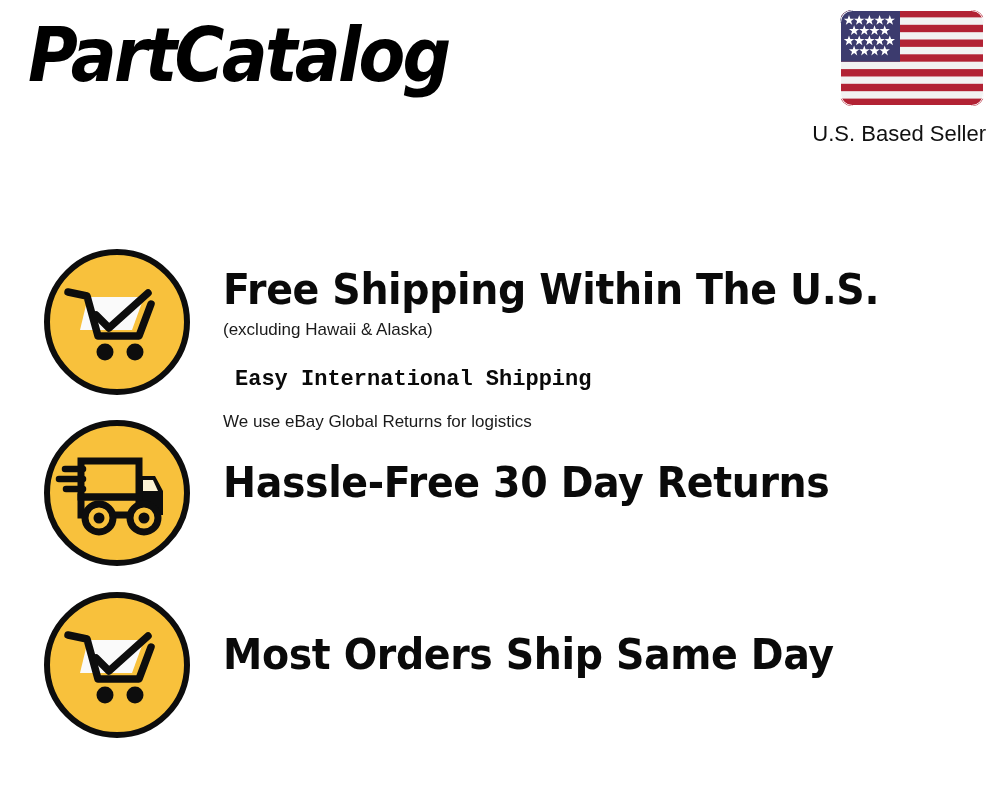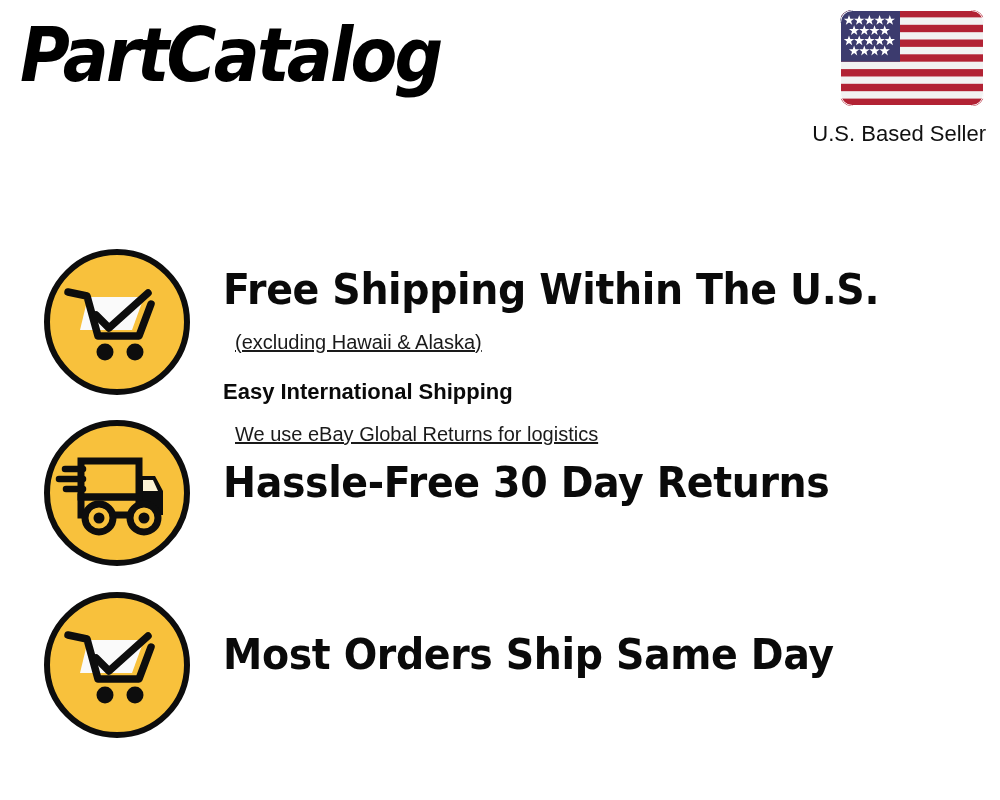--- a/index.html
+++ b/index.html
@@ -13,21 +13,21 @@
     height: 800px;
     position: relative;
     overflow: hidden;
     font-family: "Liberation Sans", sans-serif;
     color: #000000;
   }
 
   
   .brand-logo {
     position: absolute;
-    left: 20px;
+    left: 28px;
     top: 18px;
     width: 480px;
     height: 96px;
     text-align: center;
   }
   .brand-wordmark {
     position: absolute;
     left: 0;
     top: 0;
     font-family: "DejaVu Sans", sans-serif;
@@ -114,34 +114,33 @@
     letter-spacing: -0.4px;
     transform: scaleX(0.94);
     transform-origin: left center;
     white-space: nowrap;
     color: #0a0a0a;
     margin: 0;
   }
   .subline {
     font-family: "Liberation Sans", sans-serif;
     font-weight: 400;
-    font-size: 20px;
+    font-size: 17px;
     line-height: 30px;
     color: #1a1a1a;
-    margin: 12px;
-    white-space: nowrap;
-    text-decoration: underline;
+    margin: 0;
+    white-space: nowrap;
   }
   .subline-strong {
-    font-family: Liberation Sans, sans-serif;
+    font-family: Liberation Mono, monospace;
     font-weight: bold;
     font-size: 22px;
     line-height: 30px;
     color: #0a0a0a;
-    margin: 0;
+    margin: 12px;
     white-space: nowrap;
   }
   .gap-sm { height: 8px; }
 
   .row-2 .feature-text,
   .row-3 .feature-text { top: 39px; }
 </style>
 </head>
 <body>
 

